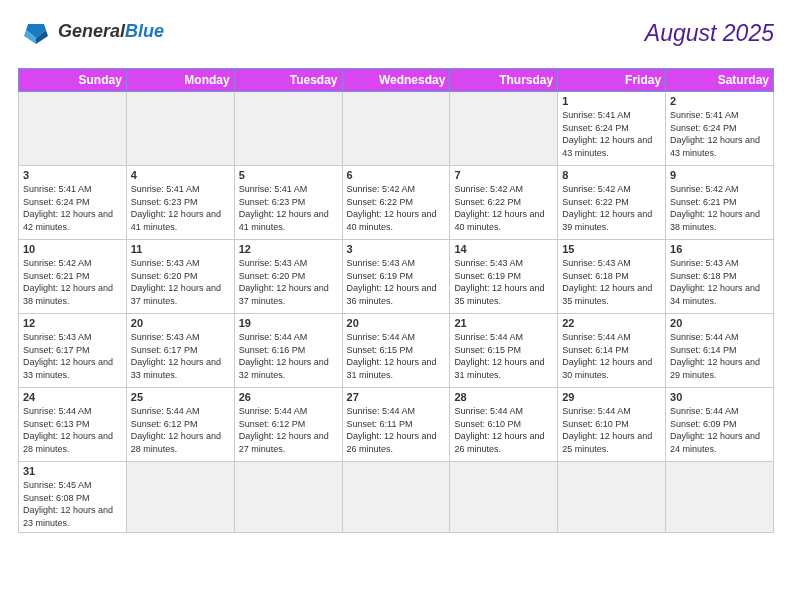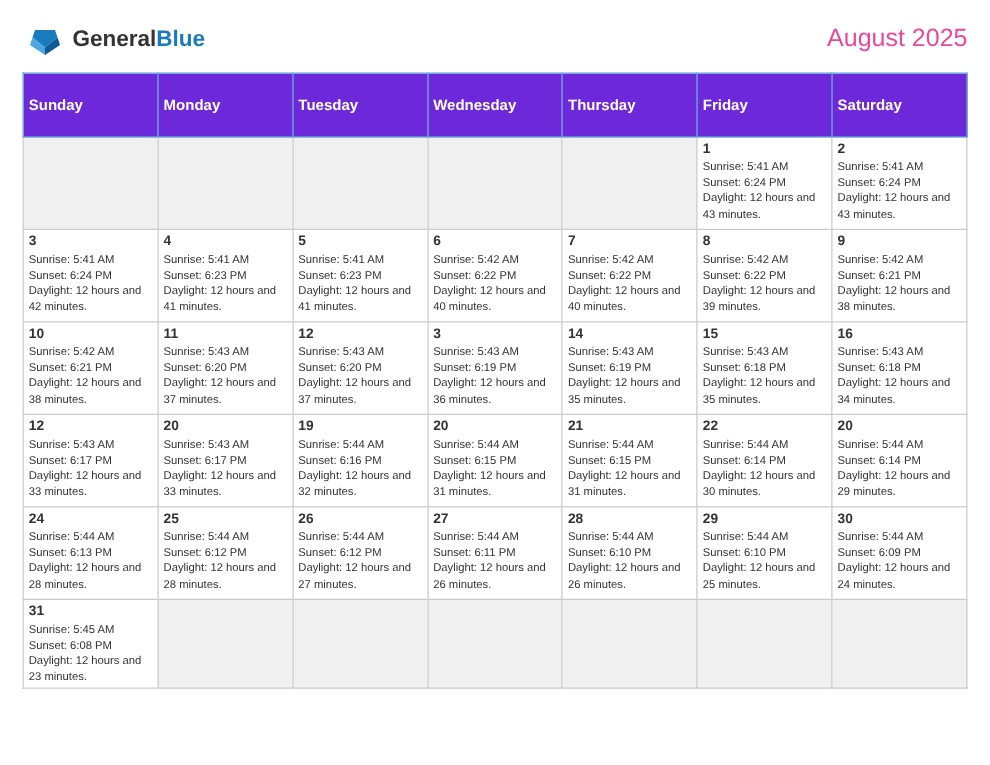--- a/index.html
+++ b/index.html
@@ -12,22 +12,23 @@
     }
     .page {
       width: 792px;
       height: 612px;
       padding: 16px 18px 10px 18px;
       background: #fff;
     }
     .header {
       display: flex;
       justify-content: space-between;
-      align-items: center;
-      margin-bottom: 12px;
+      align-items: flex-end;
+      margin-bottom: 22px;
+      font-style: italic;
     }
     .logo {
       display: flex;
       align-items: center;
       gap: 4px;
     }
     .logo-text {
       font-size: 18px;
       font-weight: normal;
       color: #333;
@@ -37,41 +38,41 @@
       font-weight: bold;
     }
     .logo-icon {
       width: 36px;
       height: 30px;
     }
     .title-block {
       text-align: right;
     }
     .month-year {
-      font-size: 20px;
-      color: #ec4899;
+      font-size: 23px;
+      color: #4c1d95;
       font-weight: 300;
       line-height: 1.1;
     }
     .location {
       font-size: 14px;
       color: #555;
     }
     .calendar {
       width: 100%;
       border-collapse: collapse;
       table-layout: fixed;
     }
     .calendar th {
-      background-color: #6d28d9;
+      background-color: #d946ef;
       color: #fff;
       font-size: 12px;
       font-weight: bold;
-      padding: 18px 4px;
-      text-align: left;
+      padding: 4px 4px;
+      text-align: right;
       border: 1px solid #5a9fd4;
     }
     .calendar td {
       border: 1px solid #ccc;
       vertical-align: top;
       padding: 3px 4px;
       font-size: 9.5px;
       color: #333;
       height: 74px;
       background: #fff;

